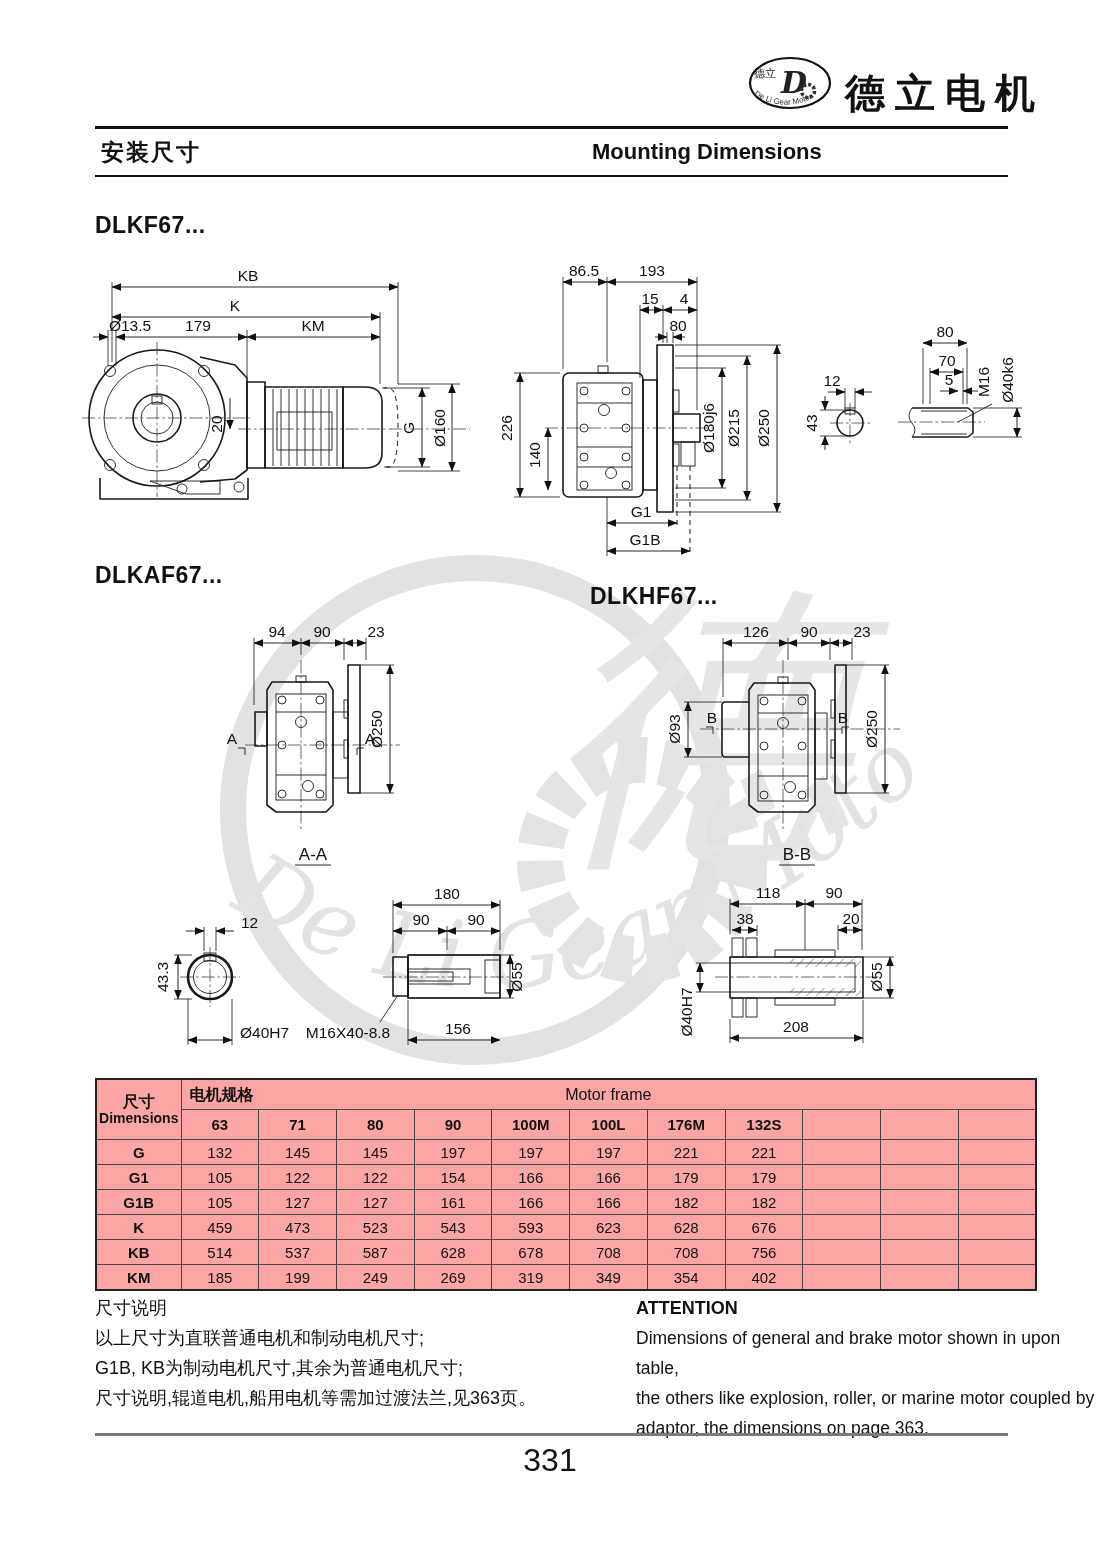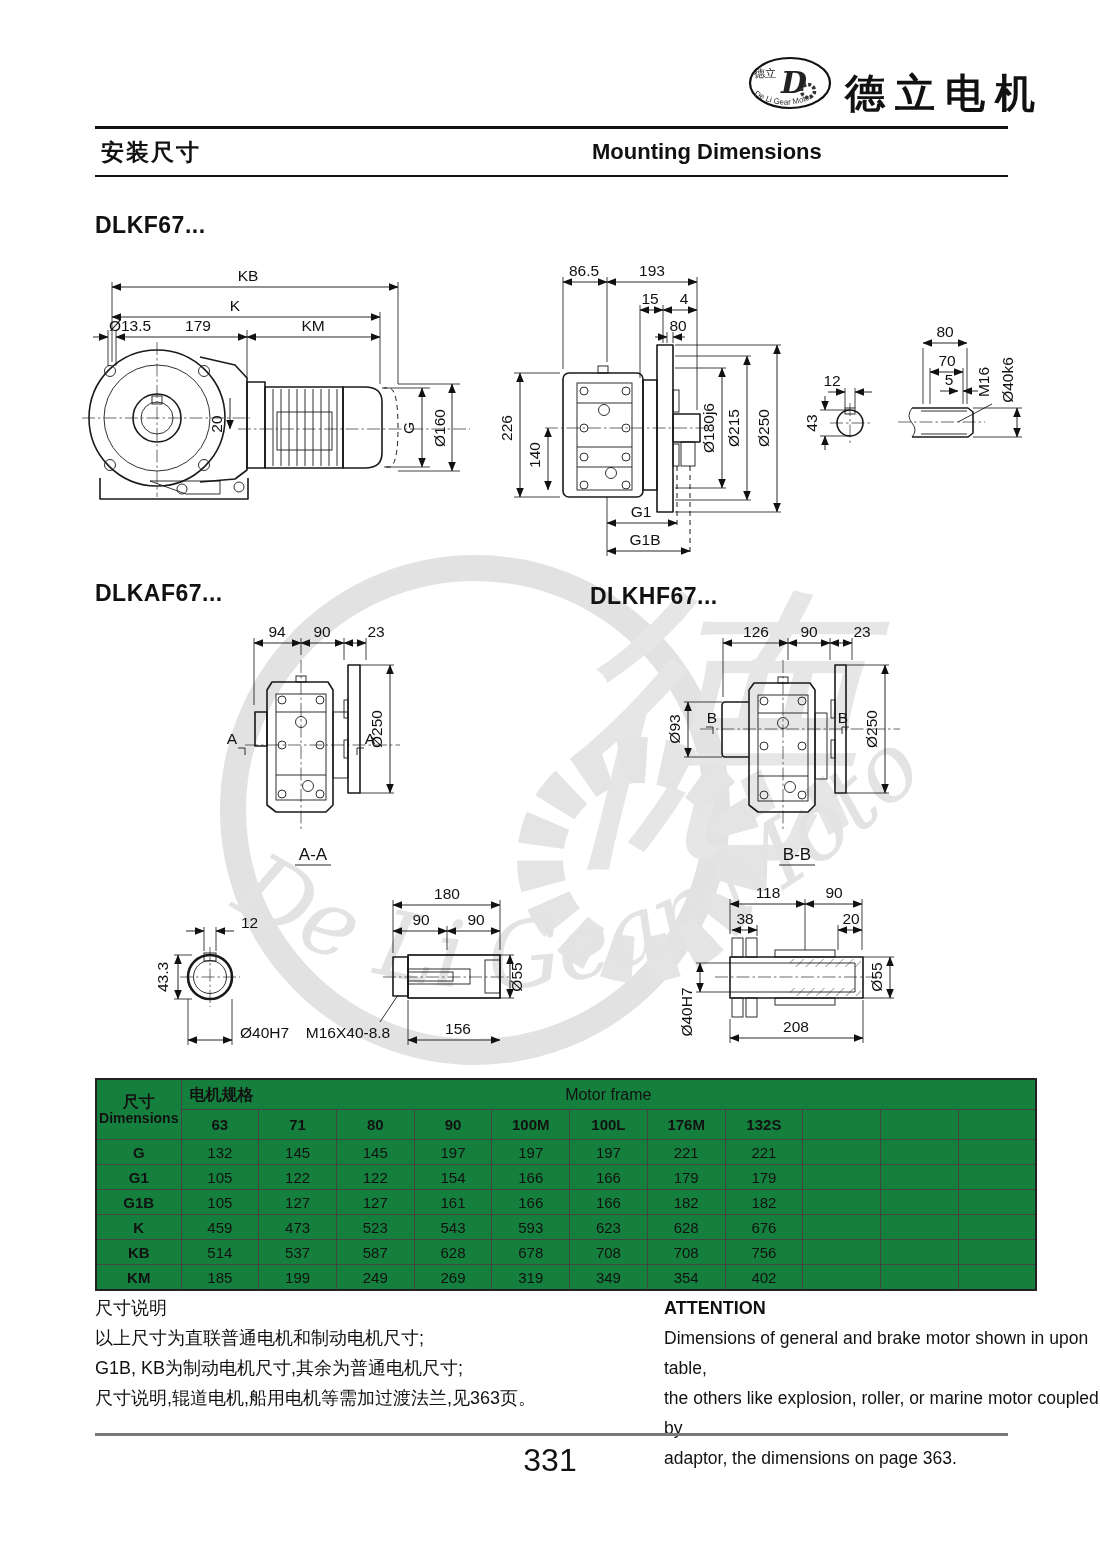--- a/index.html
+++ b/index.html
@@ -6,38 +6,38 @@
   .page{position:relative;width:1100px;height:1555px;background:#ffffff;
         font-family:"Liberation Sans",sans-serif;color:#111;overflow:hidden;}
   .rule{position:absolute;background:#111;}
   .sec-title{position:absolute;font-size:23px;font-weight:bold;letter-spacing:.5px;}
   .brand{position:absolute;left:845px;top:66px;width:200px;font-family:"DejaVu Serif",serif;
          font-weight:bold;font-size:40px;letter-spacing:10px;white-space:nowrap;}
   .hdr-cn{position:absolute;left:101px;top:137px;font-size:23px;font-weight:bold;letter-spacing:2px;}
   .hdr-en{position:absolute;left:592px;top:139px;font-size:22px;font-weight:bold;}
   
   .dim-table{position:absolute;left:95px;top:1078px;width:942px;border-collapse:collapse;
-             table-layout:fixed;background:#15803d;font-size:15px;}
+             table-layout:fixed;background:#fca5a5;font-size:15px;}
   .dim-table th,.dim-table td{border:1px solid #444;padding:0;text-align:center;vertical-align:middle;
              overflow:hidden;white-space:nowrap;}
   .dim-table{border:2px solid #222;}
   .dim-table .hrow1 th{height:29px;}
   .dim-table .hrow2 th{height:29px;font-weight:bold;}
   .dim-table tbody th,.dim-table tbody td{height:24px;}
   .dim-table tbody th{font-weight:bold;}
   .corner-cell div{line-height:1.1;}
   .corner-cn{font-size:16px;}
   .corner-en{font-size:14px;font-weight:bold;}
   .mergehead{position:relative;font-weight:normal;margin-top:8px;}
   .mh-left{position:absolute;left:8px;top:50%;transform:translateY(-50%);font-weight:bold;font-size:16px;}
   .mh-center{font-size:16px;}
   
   .notes{position:absolute;top:1293px;font-size:18px;line-height:30px;}
   .notes .t{font-size:18px;}
-  .attention{position:absolute;left:664px;top:1293px;font-size:17.5px;line-height:30px;}
+  .attention{position:absolute;left:636px;top:1293px;font-size:17.5px;line-height:30px;}
   .attention .t{font-weight:bold;font-size:18px;}
   .pageno{position:absolute;left:0;top:1442px;width:1100px;text-align:center;font-size:32px;}
   
   svg{position:absolute;}
   .ol{fill:none;stroke:#1a1a1a;stroke-width:1.6;stroke-linejoin:round;}
   .tl{fill:none;stroke:#1a1a1a;stroke-width:0.9;}
   .cl{fill:none;stroke:#444;stroke-width:0.8;stroke-dasharray:13 3 2.5 3;}
   .dsh{fill:none;stroke:#1a1a1a;stroke-width:1;stroke-dasharray:5 4;}
   .dl{fill:none;stroke:#111;stroke-width:0.9;}
   .xt{fill:none;stroke:#111;stroke-width:0.8;}
@@ -71,21 +71,21 @@
     </text>
   </svg>
   <div class="brand">德立电机</div>
 
   <div class="rule" style="left:95px;top:126px;width:913px;height:3px;"></div>
   <div class="hdr-cn">安装尺寸</div>
   <div class="hdr-en">Mounting Dimensions</div>
   <div class="rule" style="left:95px;top:175px;width:913px;height:1.5px;"></div>
 
   <div class="sec-title" style="left:95px;top:212px;text-align:right;">DLKF67...</div>
-  <div class="sec-title" style="left:95px;top:580px;">DLKAF67...</div>
+  <div class="sec-title" style="left:95px;top:562px;">DLKAF67...</div>
   <div class="sec-title" style="left:590px;top:583px;">DLKHF67...</div>
 
   <svg style="left:0;top:195px;" width="1100" height="880" viewBox="0 195 1100 880">
     <defs>
       <marker id="ma" viewBox="0 0 10 8" refX="9.5" refY="4" markerWidth="11" markerHeight="9" orient="auto-start-reverse">
         <path d="M0,0 L10,4 L0,8 z" fill="#111"></path>
       </marker>
       <pattern id="hat" width="7" height="7" patternUnits="userSpaceOnUse" patternTransform="rotate(45)">
         <line x1="0" y1="0" x2="0" y2="7" stroke="#555" stroke-width="1"></line>
       </pattern>

